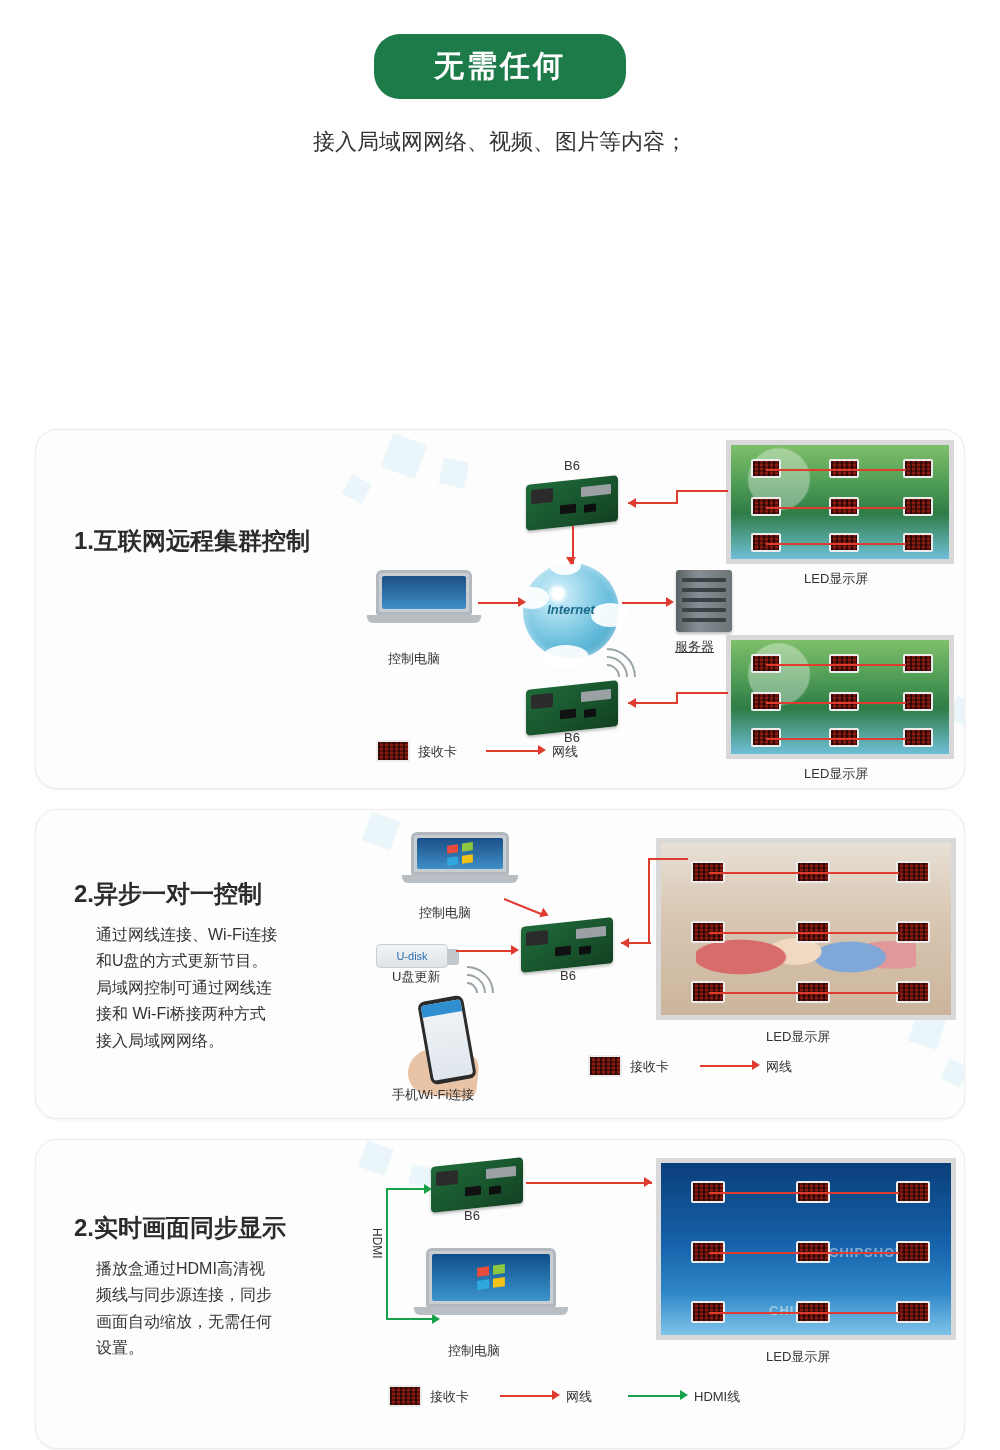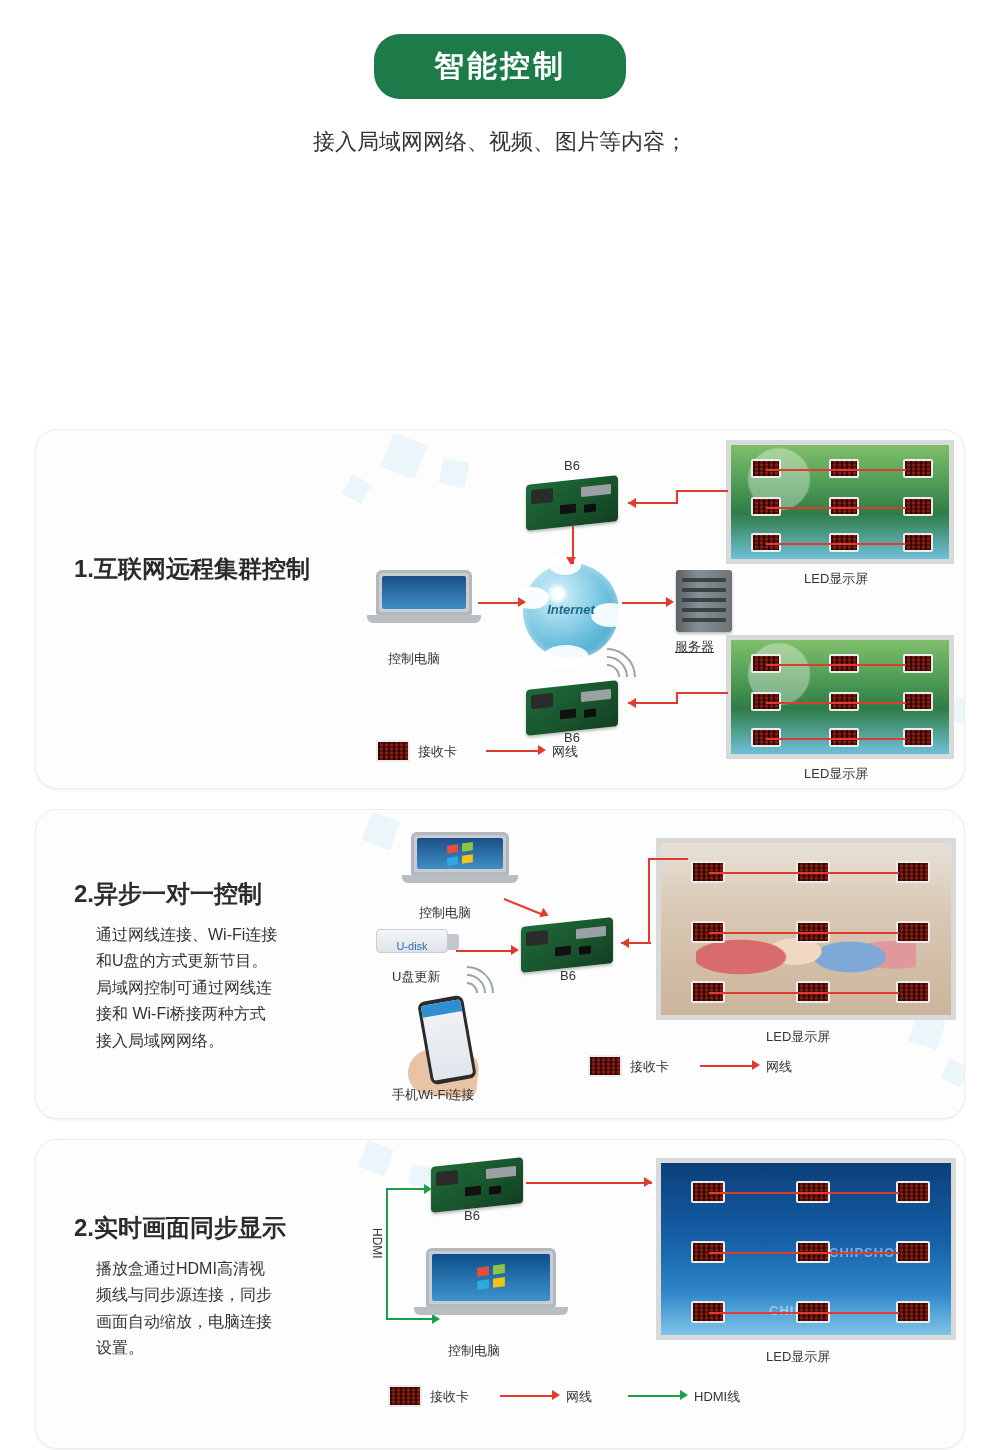--- a/index.html
+++ b/index.html
@@ -263,39 +263,39 @@
     position:absolute; color:rgba(255,255,255,.45); font-size:13px; font-weight:bold;
     letter-spacing:1px;
   }
 </style>
 </head>
 <body>
 
 <div class="page">
 
   <div class="badge-wrap">
-    <div class="badge">智能控制</div>
+    <div class="badge">无需任何</div>
   </div>
   <div class="subtitle">
     <div>接入局域网网络、视频、图片等内容；</div>
   </div>
 
   <div class="panel" id="panel1">
 
     <div class="deco" style="left:310px;top:8px;width:180px;height:90px;">
       <span class="sq" style="left:40px;top:0;width:36px;height:36px;transform:rotate(20deg);"></span>
       <span class="sq" style="left:95px;top:22px;width:26px;height:26px;transform:rotate(12deg);"></span>
       <span class="sq" style="left:0px;top:40px;width:22px;height:22px;transform:rotate(30deg);"></span>
     </div>
     <div class="deco" style="left:860px;top:200px;width:90px;height:140px;">
       <span class="sq" style="left:20px;top:10px;width:34px;height:34px;transform:rotate(18deg);"></span>
       <span class="sq" style="left:55px;top:70px;width:24px;height:24px;transform:rotate(25deg);"></span>
     </div>
 
-    <div class="sec-title" style="left:38px;top:95px;margin-top:28px;">1.互联网远程集群控制</div>
+    <div class="sec-title" style="left:38px;top:95px;">1.互联网远程集群控制</div>
 
     <div class="board" style="left:490px;top:50px;">
       <span class="chip-a"></span>
         <span class="chip-b"></span>
     </div>
     <div class="lbl" style="left:528px;top:28px;">B6</div>
 
     <div class="globe" style="left:487px;top:133px;">
       <span class="cloud" style="left:-8px;top:24px;width:34px;height:22px;"></span>
       <span class="cloud" style="right:-10px;top:40px;width:38px;height:24px;"></span>
@@ -418,21 +418,21 @@
               <i></i>
               <i></i>
               <i></i>
             </div>
       </div>
         </div>
       <div class="base"></div>
     </div>
     <div class="lbl" style="left:383px;top:94px;">控制电脑</div>
 
-    <div class="udisk" style="left:340px;top:119px;align-items:flex-end;">
+    <div class="udisk" style="left:340px;top:134px;">
       <span>U-disk</span>
       <span class="cap"></span>
     </div>
     <div class="lbl" style="left:356px;top:158px;">U盘更新</div>
 
     <div class="hand" style="left:372px;top:240px;"></div>
     <div class="phone" style="left:388px;top:188px;">
       <div class="pscr">
           <div class="pbar"></div>
         </div>
@@ -487,21 +487,21 @@
 
   <div class="panel" id="panel3">
     <div class="deco" style="left:300px;top:4px;width:160px;height:70px;">
       <span class="sq" style="left:26px;top:0;width:28px;height:28px;transform:rotate(20deg);"></span>
       <span class="sq" style="left:74px;top:22px;width:20px;height:20px;transform:rotate(12deg);"></span>
     </div>
 
     <div class="sec-title" style="left:38px;top:72px;">2.实时画面同步显示</div>
     <div class="sec-body" style="left:60px;top:116px;white-space:pre-line;width:252px;">播放盒通过HDMI高清视
 频线与同步源连接，同步
-画面自动缩放，电脑连接
+画面自动缩放，无需任何
 设置。</div>
 
     <div class="board" style="left:395px;top:22px;">
       <span class="chip-a"></span>
         <span class="chip-b"></span>
     </div>
     <div class="lbl" style="left:428px;top:68px;">B6</div>
 
     <div class="ln v green" style="left:350px;top:48px;height:130px;"></div>
     <div class="ln h green" style="left:350px;top:48px;width:42px;"></div>

